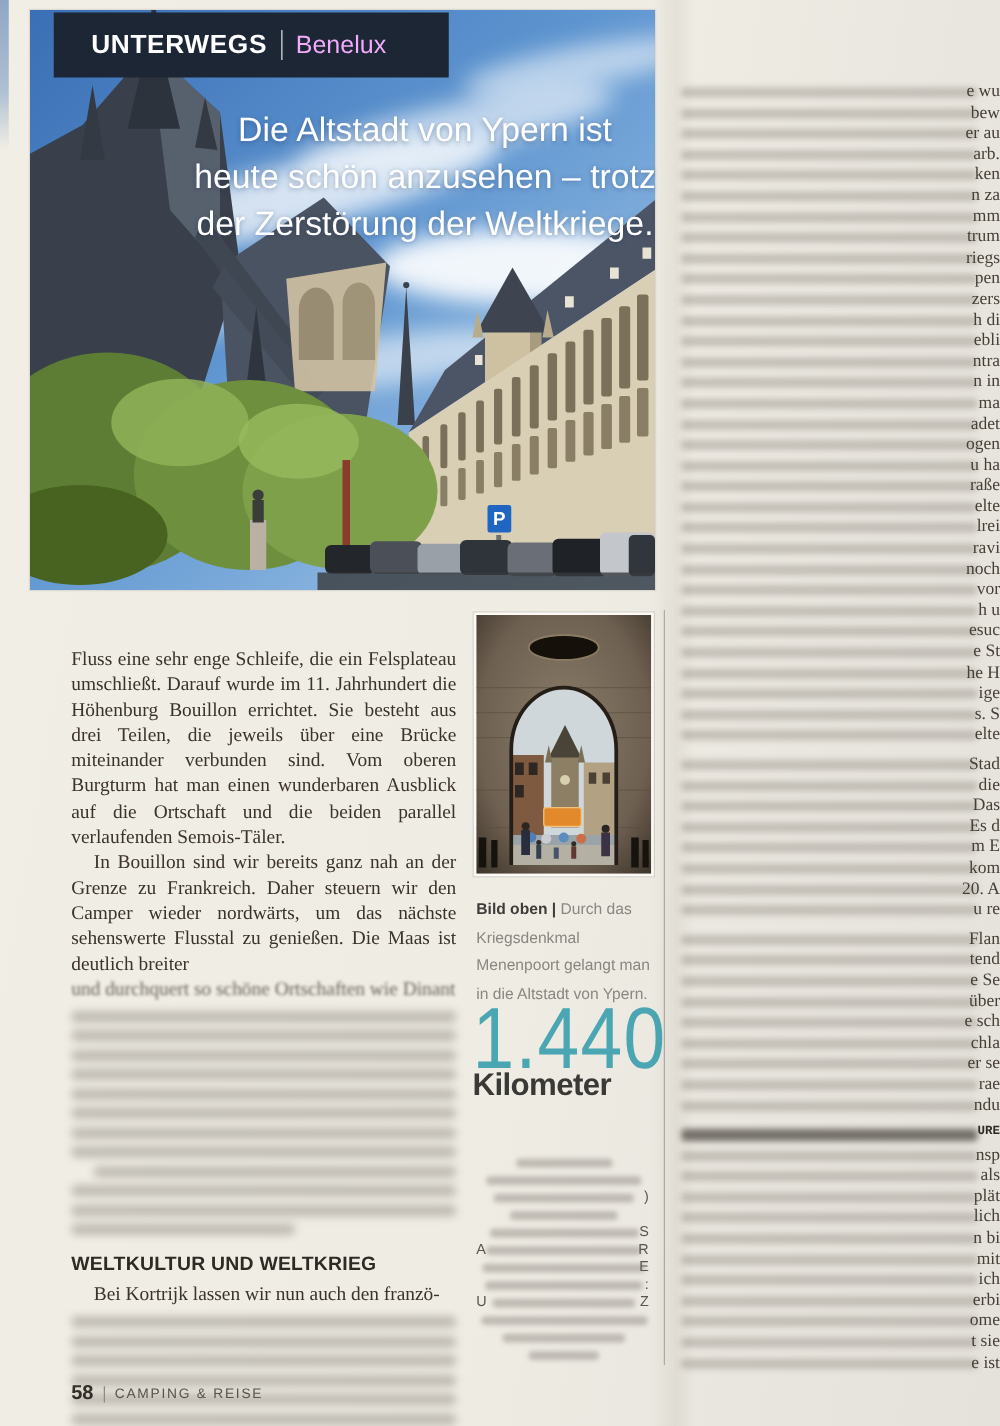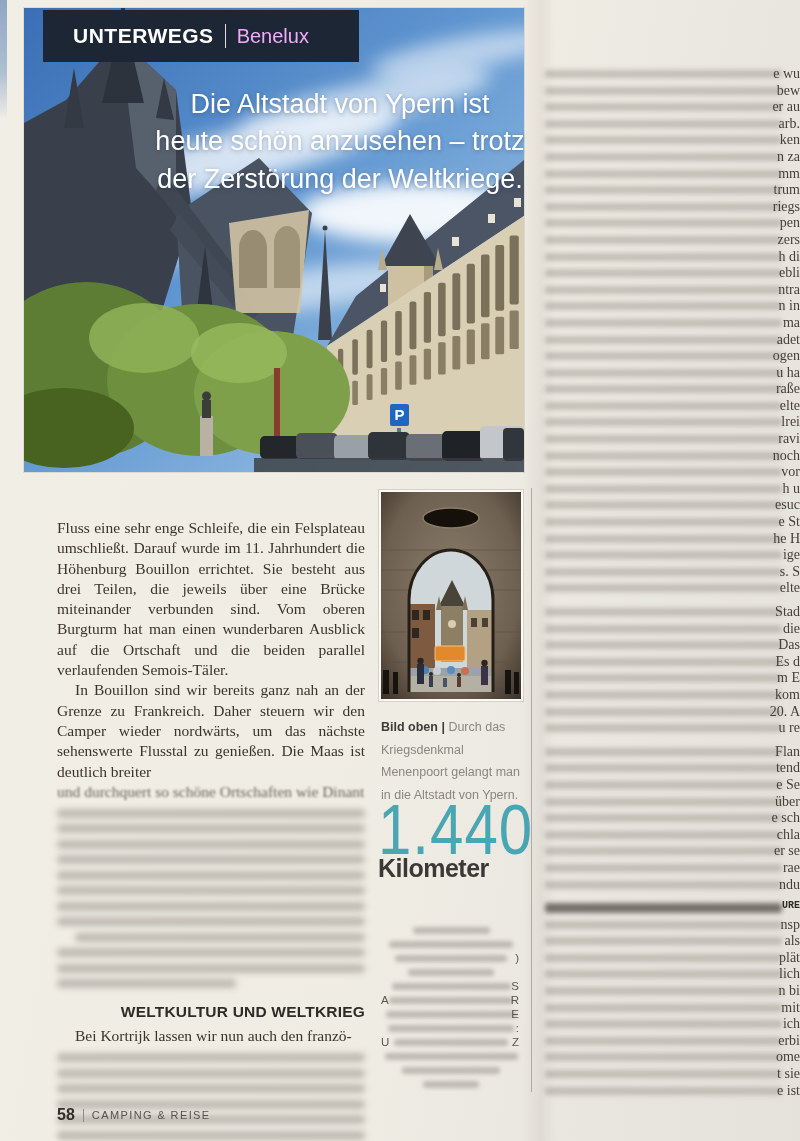--- a/index.html
+++ b/index.html
@@ -32,21 +32,21 @@
     text-shadow:0 1px 4px rgba(20,40,80,.35); }
 
   
   .col-left { position:absolute; left:57px; top:518px; width:308px;
     font-family:"Liberation Serif", serif; font-size:15.5px; line-height:1.31;
     color:#3b332b; text-align:justify; }
   .col-left p { margin:0; }
   .col-left p.indent { text-indent:18px; }
   .semi-blur { filter:blur(1.3px); opacity:.75; }
   .subhead { font-family:"Liberation Sans", sans-serif; font-weight:bold; font-size:15.5px;
-    letter-spacing:.2px; color:#2e2a24; margin:14px 0 4px 0; text-align:right;}
+    letter-spacing:.2px; color:#2e2a24; margin:14px 0 4px 0; text-align:left;}
 
   .blur-block { margin-top:6px; }
   .blur-line { height:9px; border-radius:4px; background:#8d8880; opacity:.5;
     filter:blur(3.2px); margin:6.5px 0; }
 
   
   .fig-frame { position:absolute; left:378px; top:489px; width:146px; height:213px;
     background:#fbfaf7; border:1px solid #d6d1c7; padding:2px; }
   .fig-frame svg { display:block; }
 

